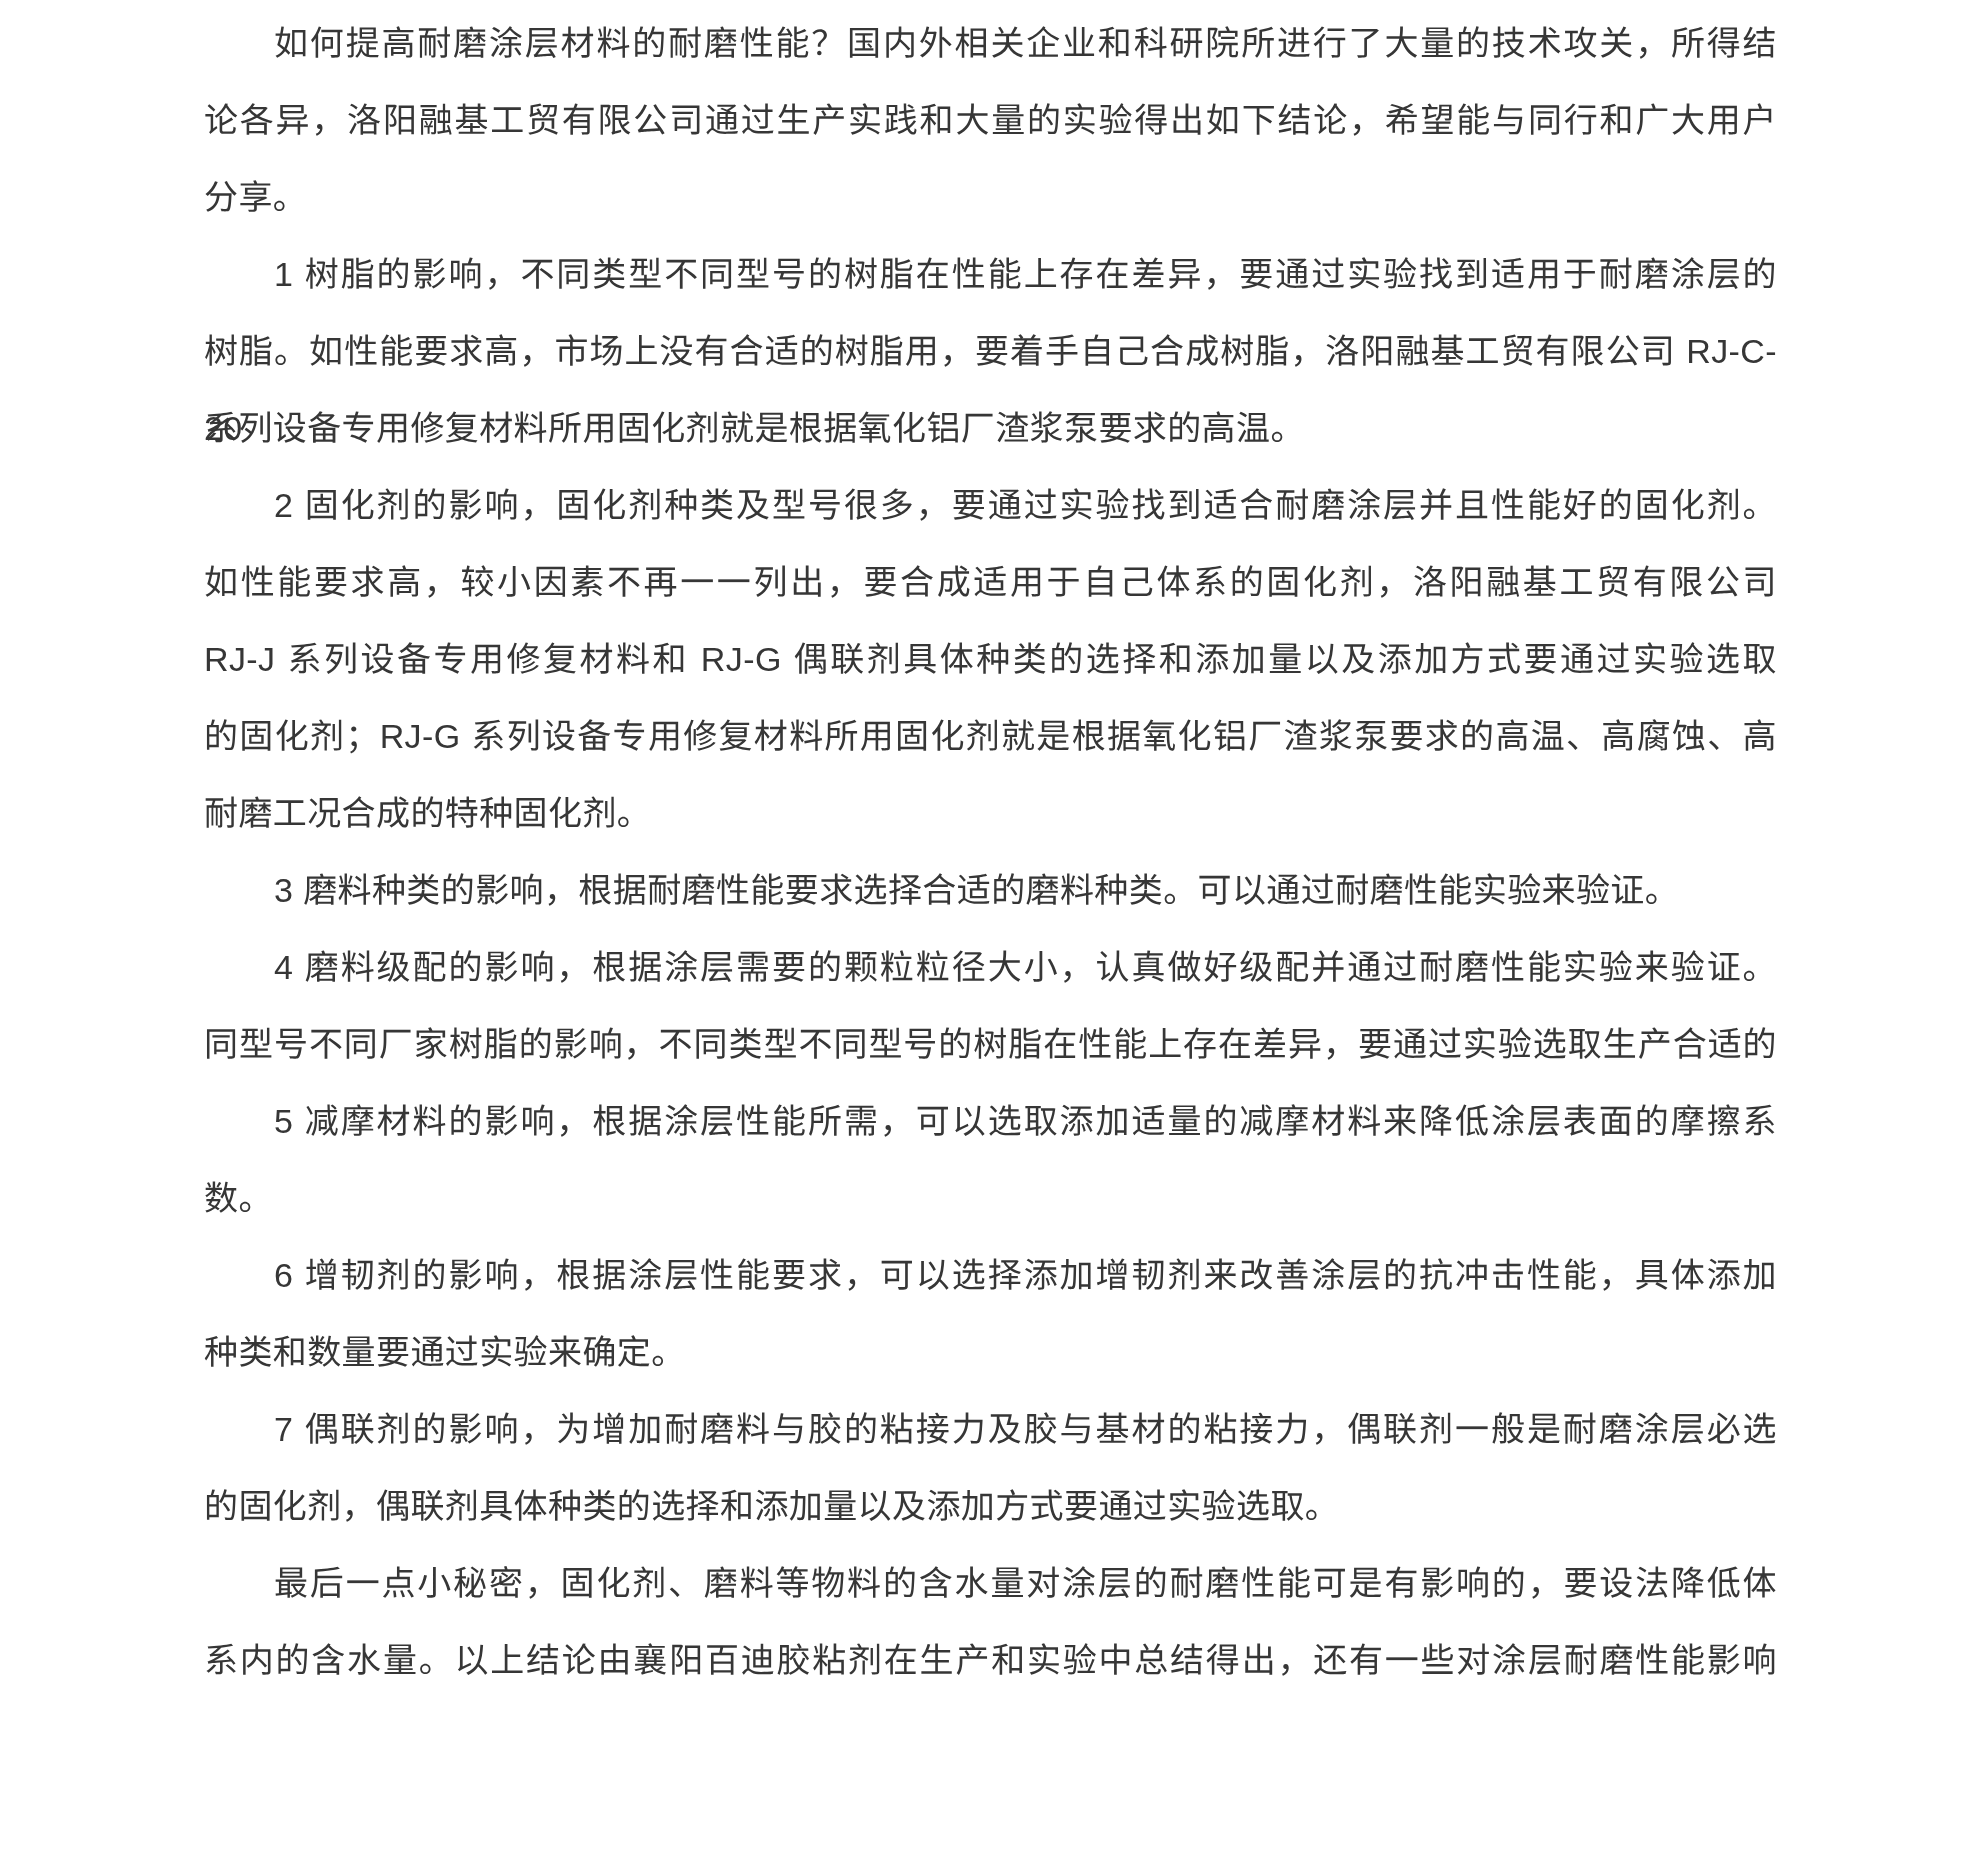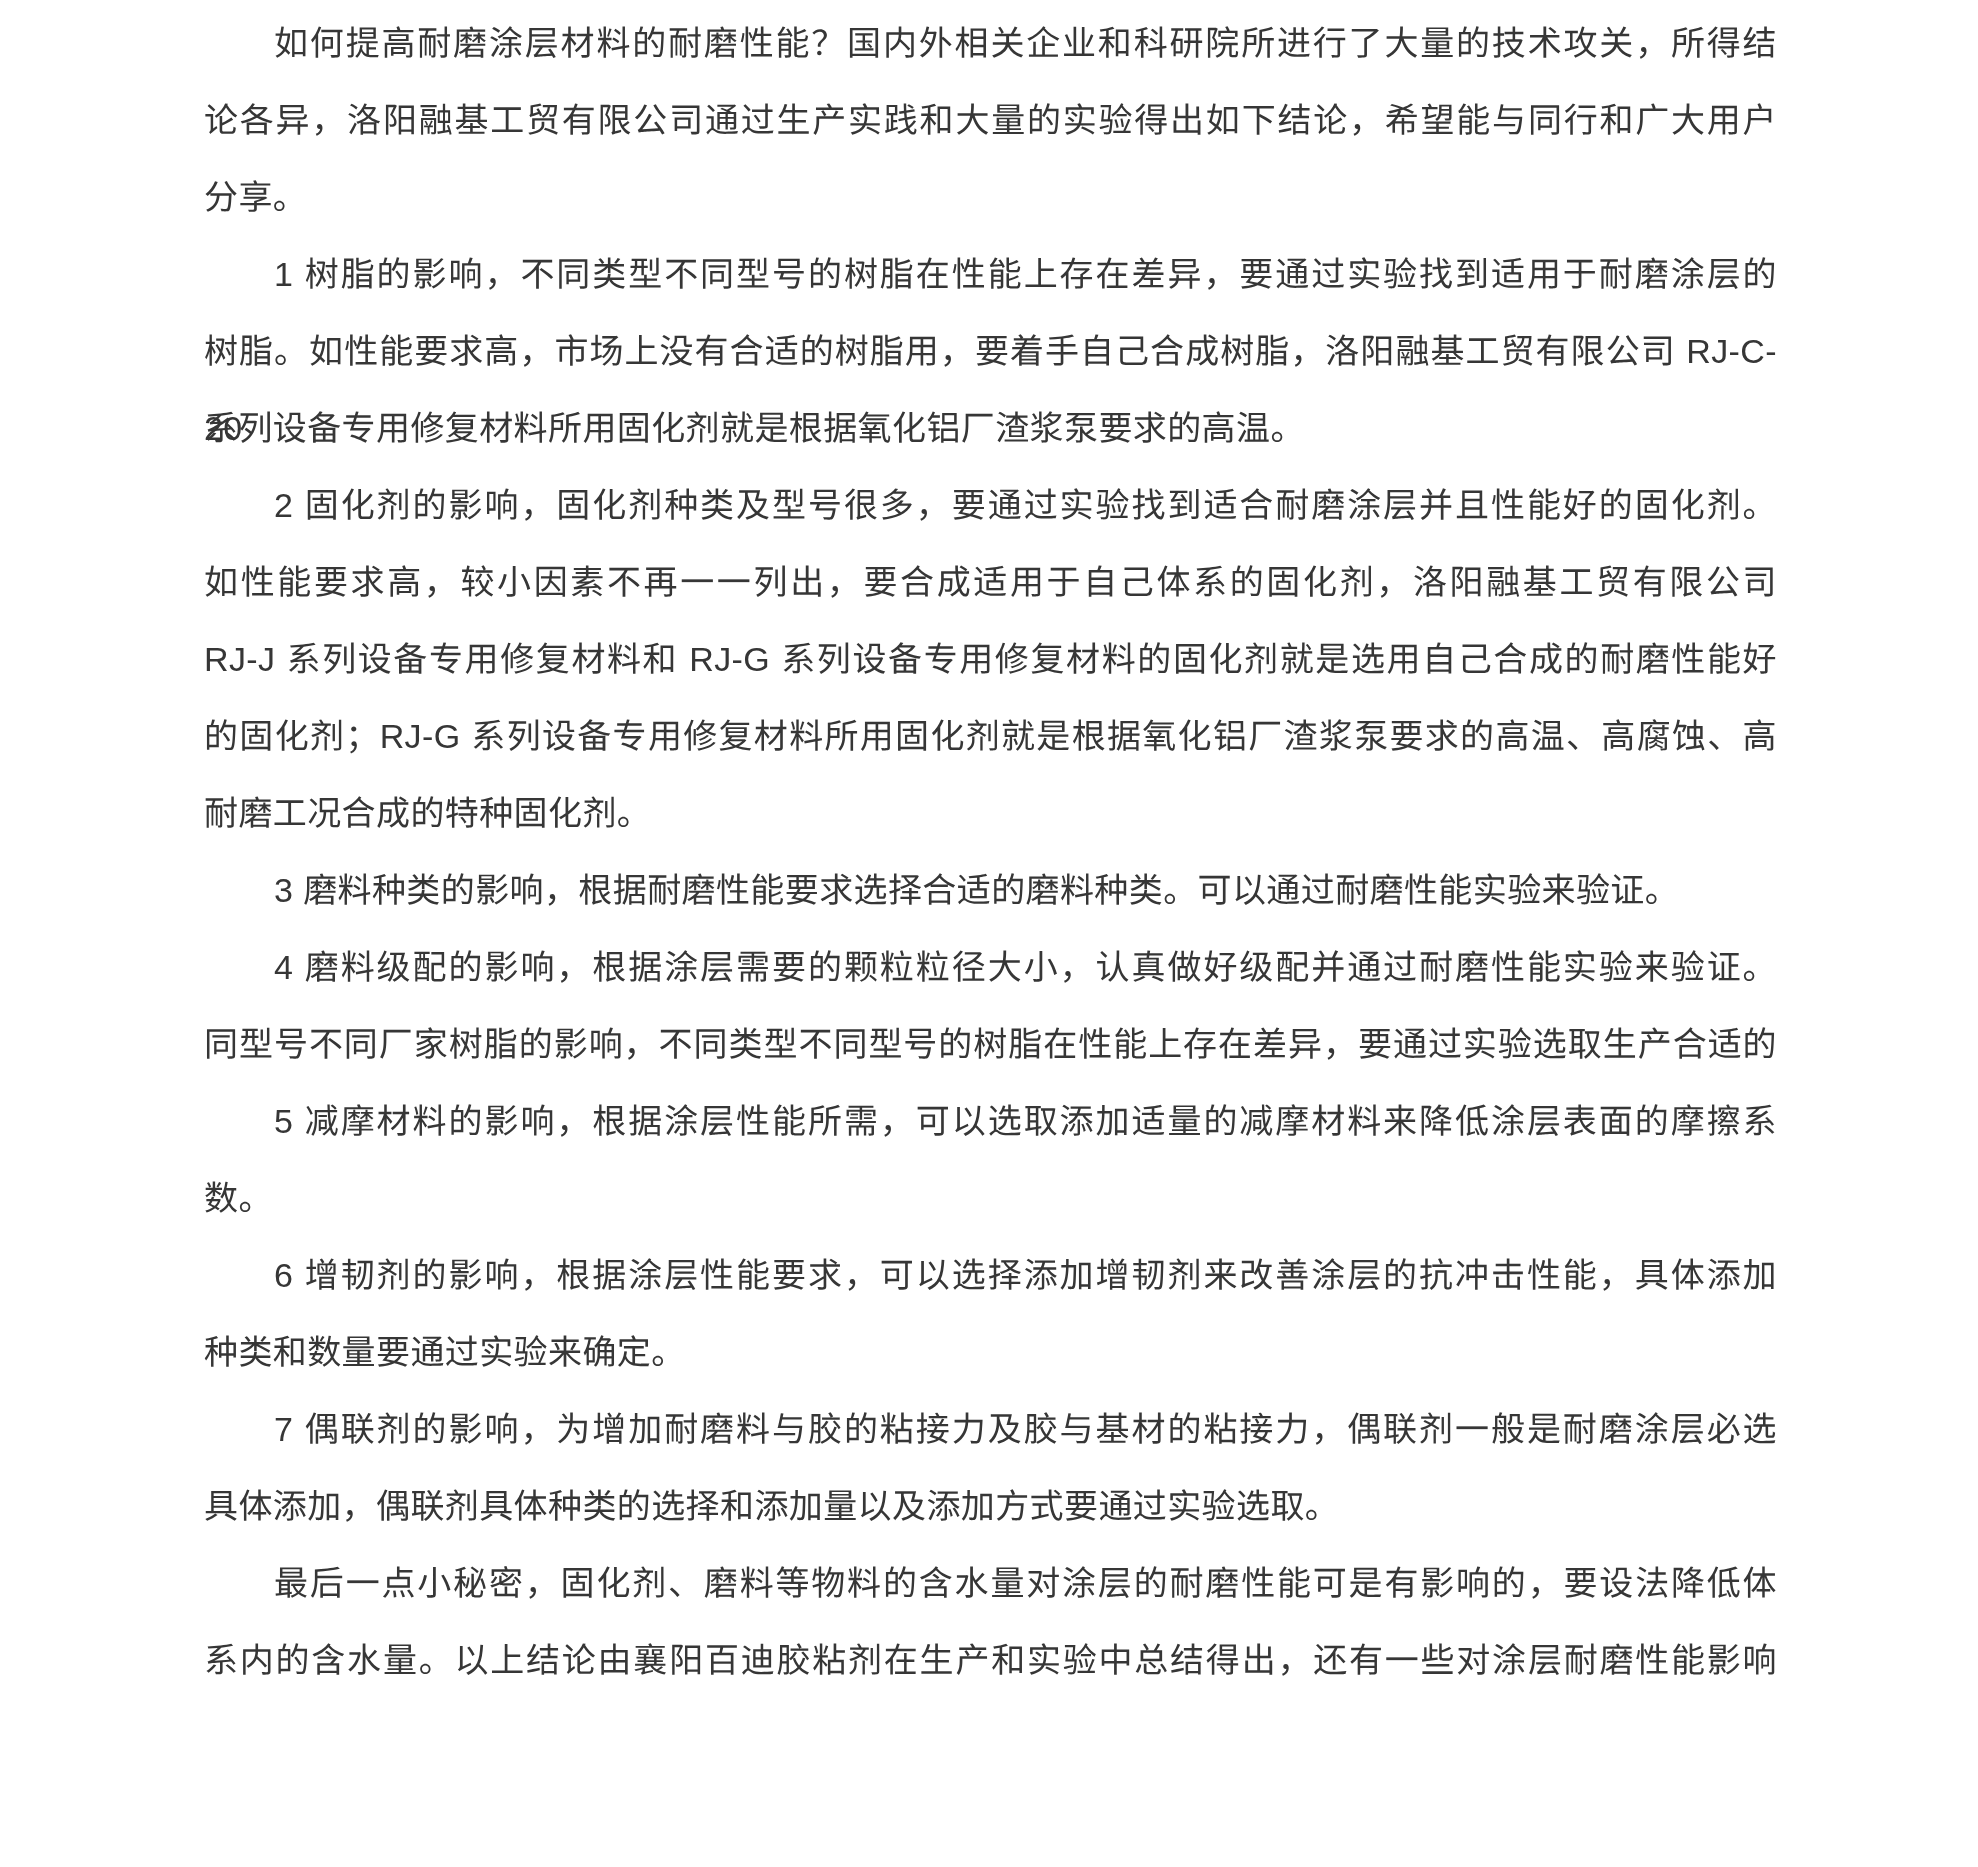--- a/index.html
+++ b/index.html
@@ -44,28 +44,28 @@
 
 <div class="page">
   <div class="line indent justify">如何提高耐磨涂层材料的耐磨性能？国内外相关企业和科研院所进行了大量的技术攻关，所得结</div>
   <div class="line justify">论各异，洛阳融基工贸有限公司通过生产实践和大量的实验得出如下结论，希望能与同行和广大用户</div>
   <div class="line">分享。</div>
   <div class="line indent justify">1 树脂的影响，不同类型不同型号的树脂在性能上存在差异，要通过实验找到适用于耐磨涂层的</div>
   <div class="line justify">树脂。如性能要求高，市场上没有合适的树脂用，要着手自己合成树脂，洛阳融基工贸有限公司 RJ-C-20</div>
   <div class="line">系列设备专用修复材料所用固化剂就是根据氧化铝厂渣浆泵要求的高温。</div>
   <div class="line indent justify">2 固化剂的影响，固化剂种类及型号很多，要通过实验找到适合耐磨涂层并且性能好的固化剂。</div>
   <div class="line justify">如性能要求高，较小因素不再一一列出，要合成适用于自己体系的固化剂，洛阳融基工贸有限公司</div>
-  <div class="line justify">RJ-J 系列设备专用修复材料和 RJ-G 系列设备专用修复材料的固化剂就是选用自己合成的耐磨性能好</div>
+  <div class="line justify">RJ-J 系列设备专用修复材料和 RJ-G 偶联剂具体种类的选择和添加量以及添加方式要通过实验选取</div>
   <div class="line justify">的固化剂；RJ-G 系列设备专用修复材料所用固化剂就是根据氧化铝厂渣浆泵要求的高温、高腐蚀、高</div>
   <div class="line">耐磨工况合成的特种固化剂。</div>
   <div class="line indent">3 磨料种类的影响，根据耐磨性能要求选择合适的磨料种类。可以通过耐磨性能实验来验证。</div>
   <div class="line indent justify">4 磨料级配的影响，根据涂层需要的颗粒粒径大小，认真做好级配并通过耐磨性能实验来验证。</div>
   <div class="line justify">同型号不同厂家树脂的影响，不同类型不同型号的树脂在性能上存在差异，要通过实验选取生产合适的</div>
   <div class="line indent justify">5 减摩材料的影响，根据涂层性能所需，可以选取添加适量的减摩材料来降低涂层表面的摩擦系</div>
   <div class="line">数。</div>
   <div class="line indent justify">6 增韧剂的影响，根据涂层性能要求，可以选择添加增韧剂来改善涂层的抗冲击性能，具体添加</div>
   <div class="line">种类和数量要通过实验来确定。</div>
   <div class="line indent justify">7 偶联剂的影响，为增加耐磨料与胶的粘接力及胶与基材的粘接力，偶联剂一般是耐磨涂层必选</div>
-  <div class="line">具体添加，偶联剂具体种类的选择和添加量以及添加方式要通过实验选取。</div>
+  <div class="line">的固化剂，偶联剂具体种类的选择和添加量以及添加方式要通过实验选取。</div>
   <div class="line indent justify">最后一点小秘密，固化剂、磨料等物料的含水量对涂层的耐磨性能可是有影响的，要设法降低体</div>
   <div class="line justify">系内的含水量。以上结论由襄阳百迪胶粘剂在生产和实验中总结得出，还有一些对涂层耐磨性能影响</div>
 </div>
 
 
 </body></html>

